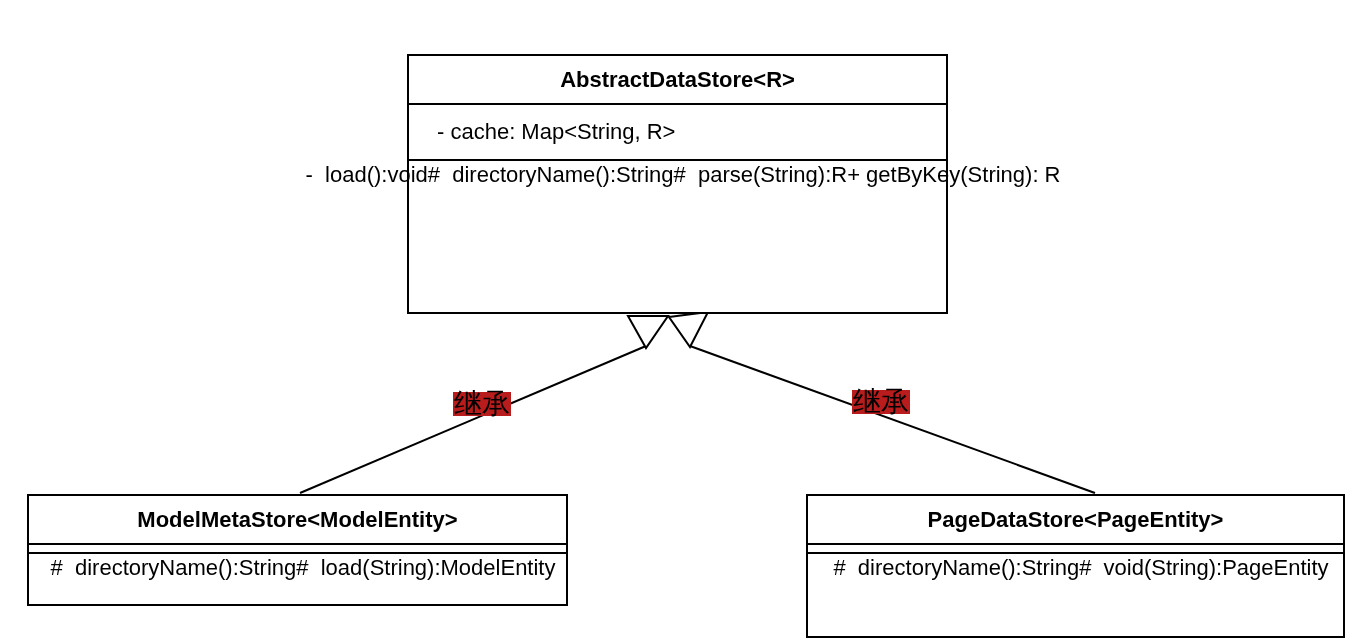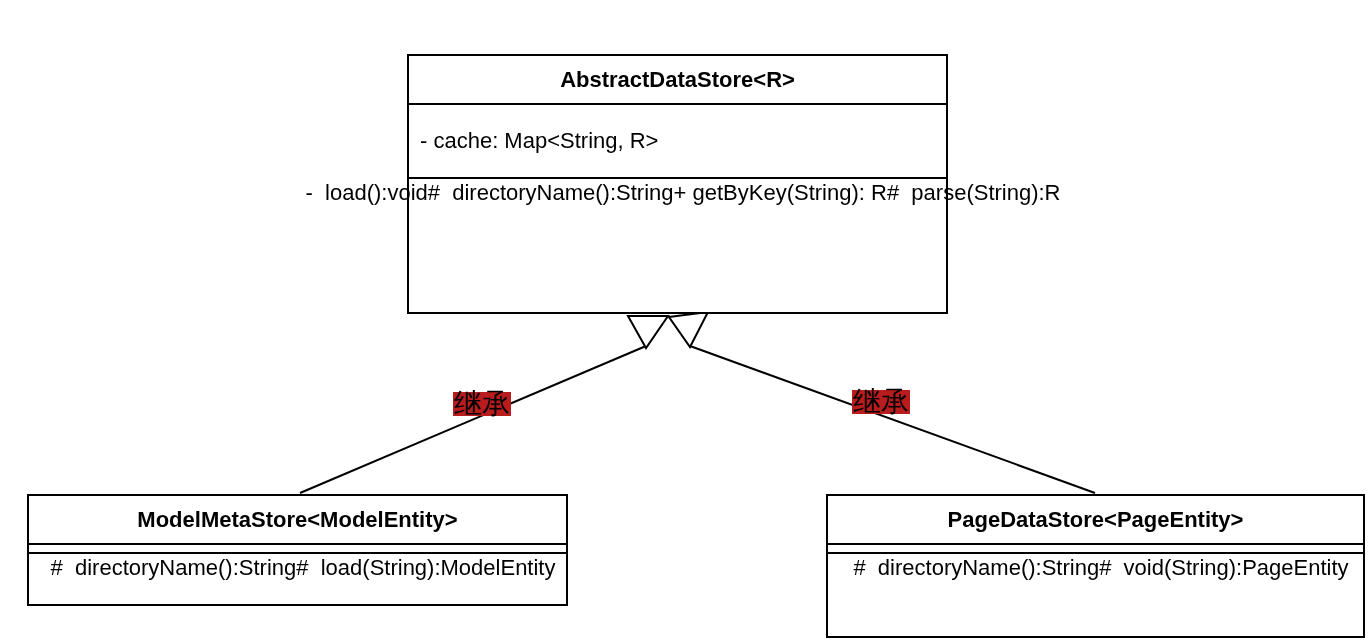--- a/index.html
+++ b/index.html
@@ -42,26 +42,26 @@
     border-bottom: 2px solid #000000;
     display: flex;
     align-items: center;
     justify-content: center;
     font-weight: bold;
     font-size: 22px;
     white-space: pre;
   }
   .attr-section {
     flex: none;
-    height: 74px;
+    height: 56px;
     border-bottom: 2px solid #000000;
     display: flex;
     flex-direction: column;
     justify-content: center;
-    padding-left: 11px;
+    padding-left: 28px;
     box-sizing: border-box;
   }
   .attr-section.empty {
     height: 9px;
     padding: 0;
   }
   .method-section {
     flex: 1;
     display: flex;
     flex-direction: row;
@@ -99,35 +99,35 @@
   </svg>
 
   <div class="class-box" style="left:407px; top:54px; width:541px; height:260px;">
     <div class="class-title">AbstractDataStore&lt;R&gt;</div>
     <div class="attr-section">
       <div class="member">- cache: Map&lt;String, R&gt;</div>
     </div>
     <div class="method-section">
       <div class="member">-  load():void</div>
       <div class="member">#  directoryName():String</div>
+      <div class="member">#  parse(String):R</div>
       <div class="member">+ getByKey(String): R</div>
-      <div class="member">#  parse(String):R</div>
     </div>
   </div>
 
   <div class="class-box" style="left:27px; top:494px; width:541px; height:112px;">
     <div class="class-title">ModelMetaStore&lt;ModelEntity&gt;</div>
     <div class="attr-section empty"></div>
     <div class="method-section">
       <div class="member">#  directoryName():String</div>
       <div class="member">#  load(String):ModelEntity</div>
     </div>
   </div>
 
-  <div class="class-box" style="left:826px; top:494px; width:539px; height:144px;">
+  <div class="class-box" style="left:806px; top:494px; width:539px; height:144px;">
     <div class="class-title">PageDataStore&lt;PageEntity&gt;</div>
     <div class="attr-section empty"></div>
     <div class="method-section">
       <div class="member">#  directoryName():String</div>
       <div class="member">#  void(String):PageEntity</div>
     </div>
   </div>
 
   <div class="edge-label" style="left:482px; top:404px;">继承</div>
   <div class="edge-label" style="left:881px; top:402px;">继承</div>

